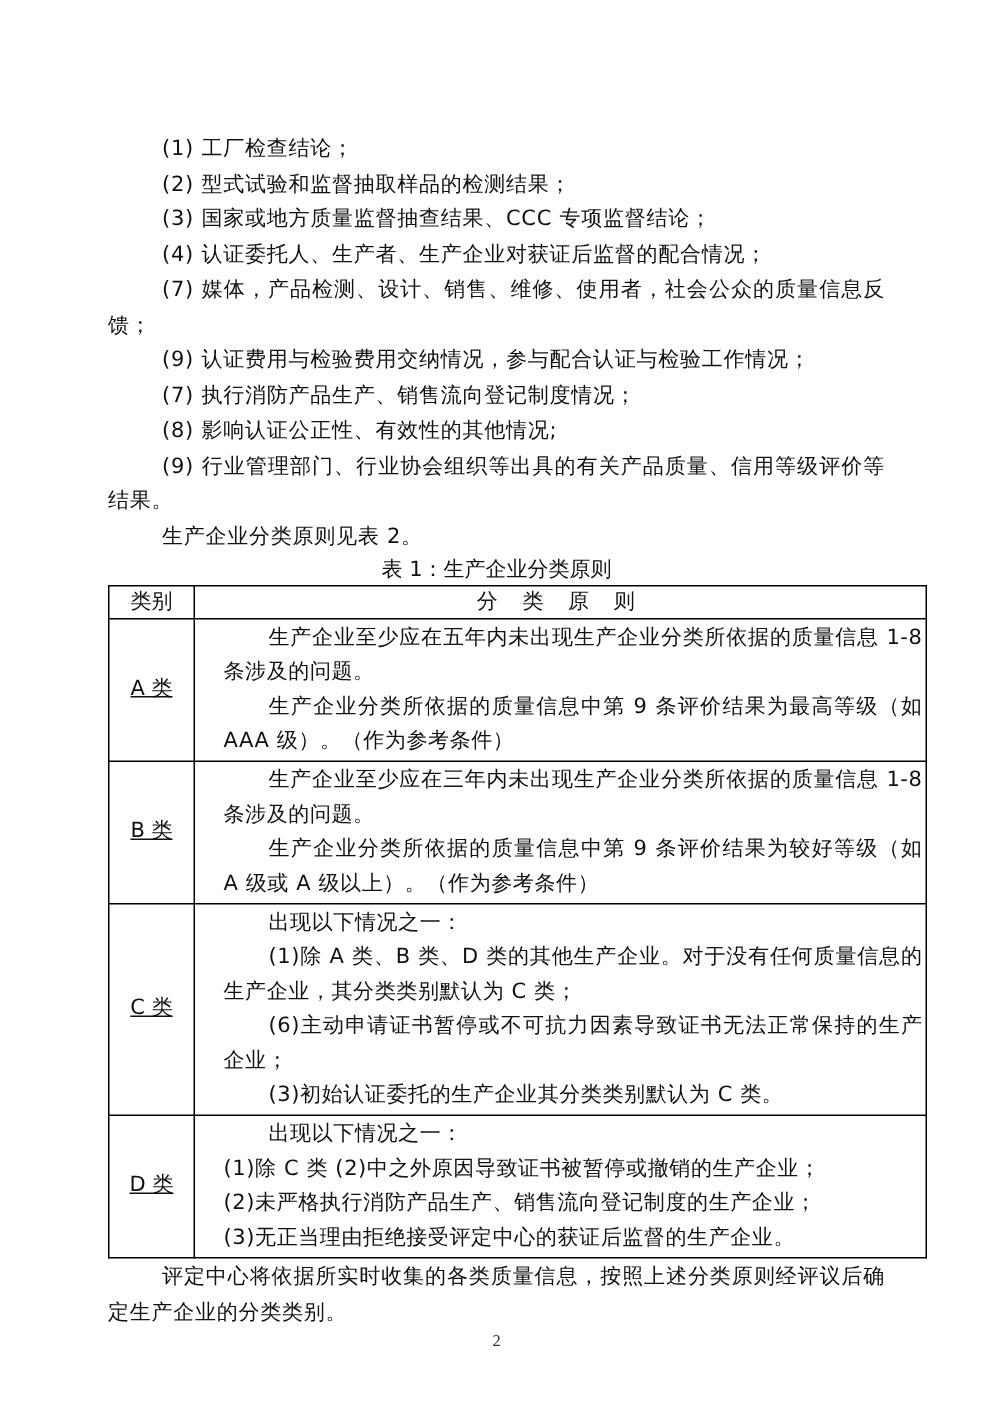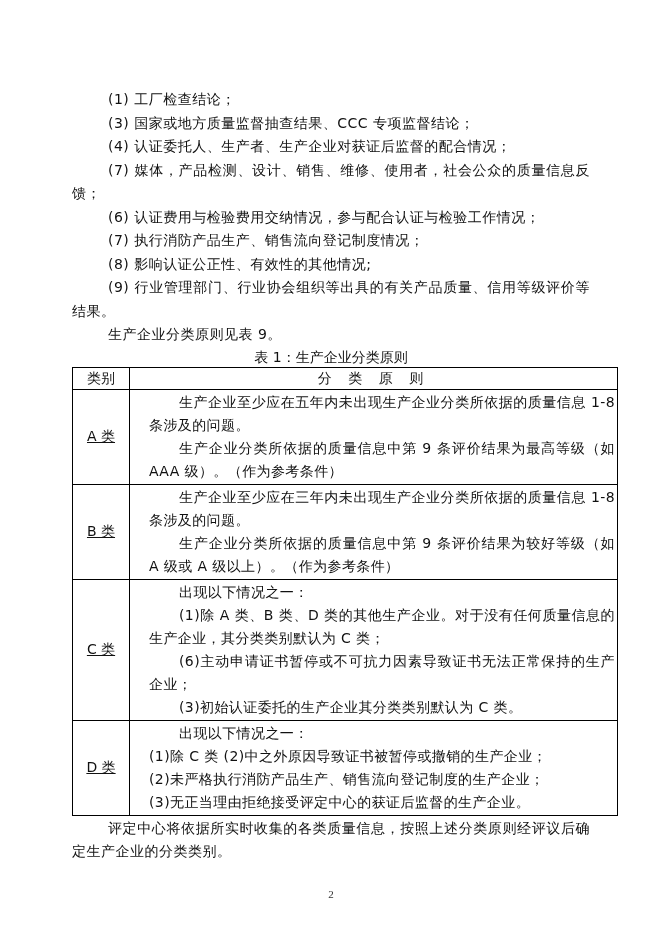--- a/index.html
+++ b/index.html
@@ -18,28 +18,29 @@
   td.rule .ln { margin:0; text-indent:30px; text-align:justify; }
   .after { margin-top:1px; }
   .pagenum { position:absolute; top:888px; left:0; width:662px; text-align:center;
              font-family:"Liberation Serif", serif; font-size:11px; color:#333; }
 </style>
 </head>
 <body>
 
 <div class="page">
   <p class="p">(1) 工厂检查结论；</p>
+  <p class="p">(2) 型式试验和监督抽取样品的检测结果；</p>
   <p class="p">(3) 国家或地方质量监督抽查结果、CCC 专项监督结论；</p>
   <p class="p">(4) 认证委托人、生产者、生产企业对获证后监督的配合情况；</p>
   <p class="p">(7) 媒体，产品检测、设计、销售、维修、使用者，社会公众的质量信息反馈；</p>
-  <p class="p">(6) 认证费用与检验费用交纳情况，参与配合认证与检验工作情况；</p>
+  <p class="p">(9) 认证费用与检验费用交纳情况，参与配合认证与检验工作情况；</p>
   <p class="p">(7) 执行消防产品生产、销售流向登记制度情况；</p>
   <p class="p">(8) 影响认证公正性、有效性的其他情况;</p>
   <p class="p">(9) 行业管理部门、行业协会组织等出具的有关产品质量、信用等级评价等结果。</p>
-  <p class="p">生产企业分类原则见表 9。</p>
+  <p class="p">生产企业分类原则见表 2。</p>
   <p class="caption">表 1：生产企业分类原则</p>
 
   <table>
     <tbody>
         <tr>
       <th class="c1">类别</th>
       <th class="c2">分 类 原 则</th>
     </tr>
     <tr>
       <td class="cat">A 类</td>

